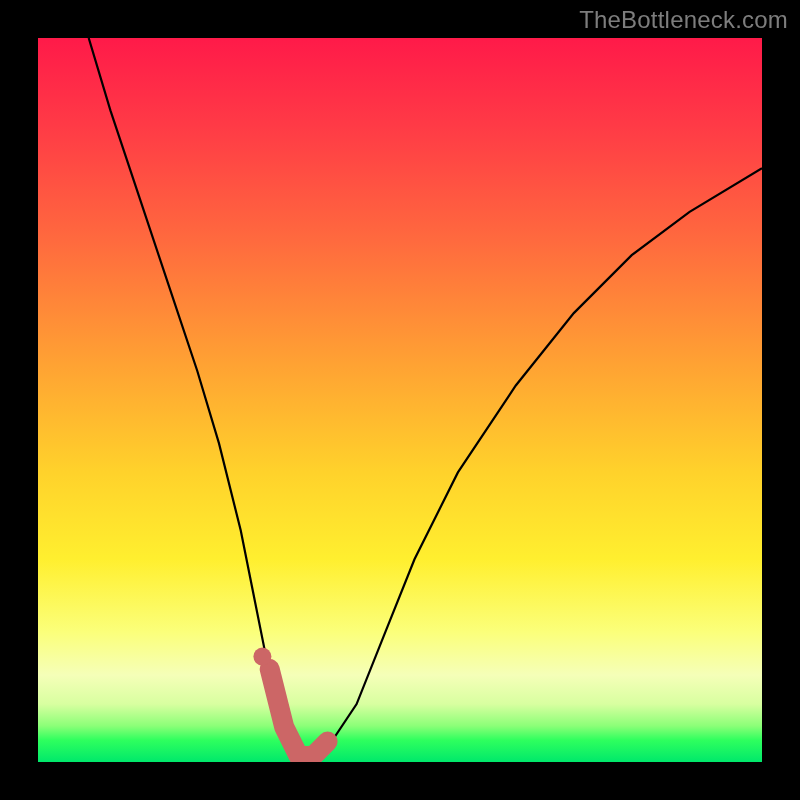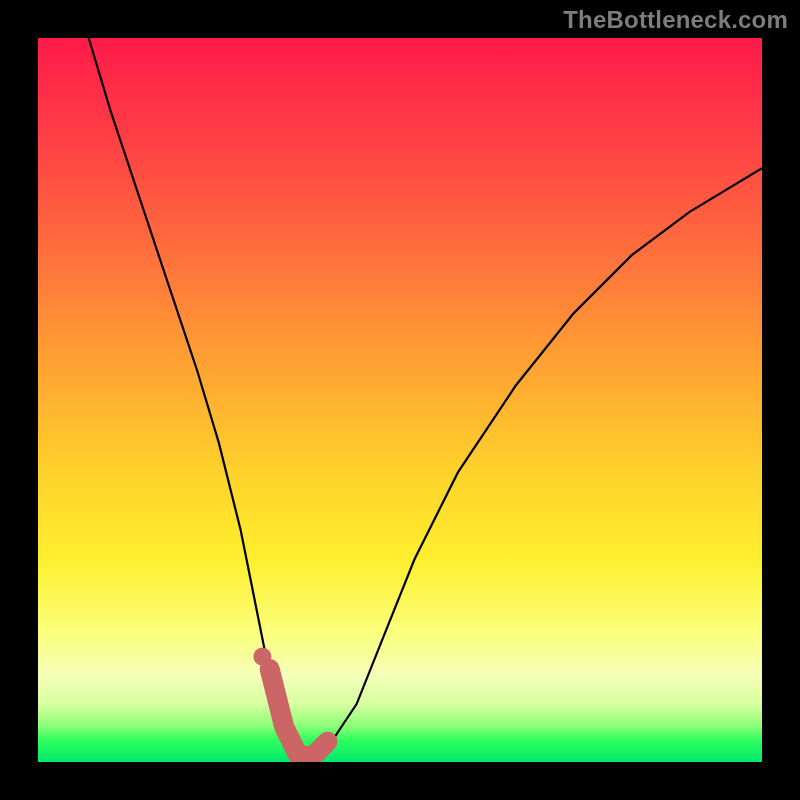--- a/index.html
+++ b/index.html
@@ -42,21 +42,21 @@
       #00e86b 100%
     );
   }
   .watermark {
     position: absolute;
     top: 6px;
     right: 12px;
     color: #7d7d7d;
     font-size: 24px;
     letter-spacing: 0.2px;
-    font-weight: 700;
+    font-weight: 400;
   }
   svg.curve {
     position: absolute;
     left: 0;
     top: 0;
     width: 724px;
     height: 724px;
   }
   .curve-path {
     fill: none;

